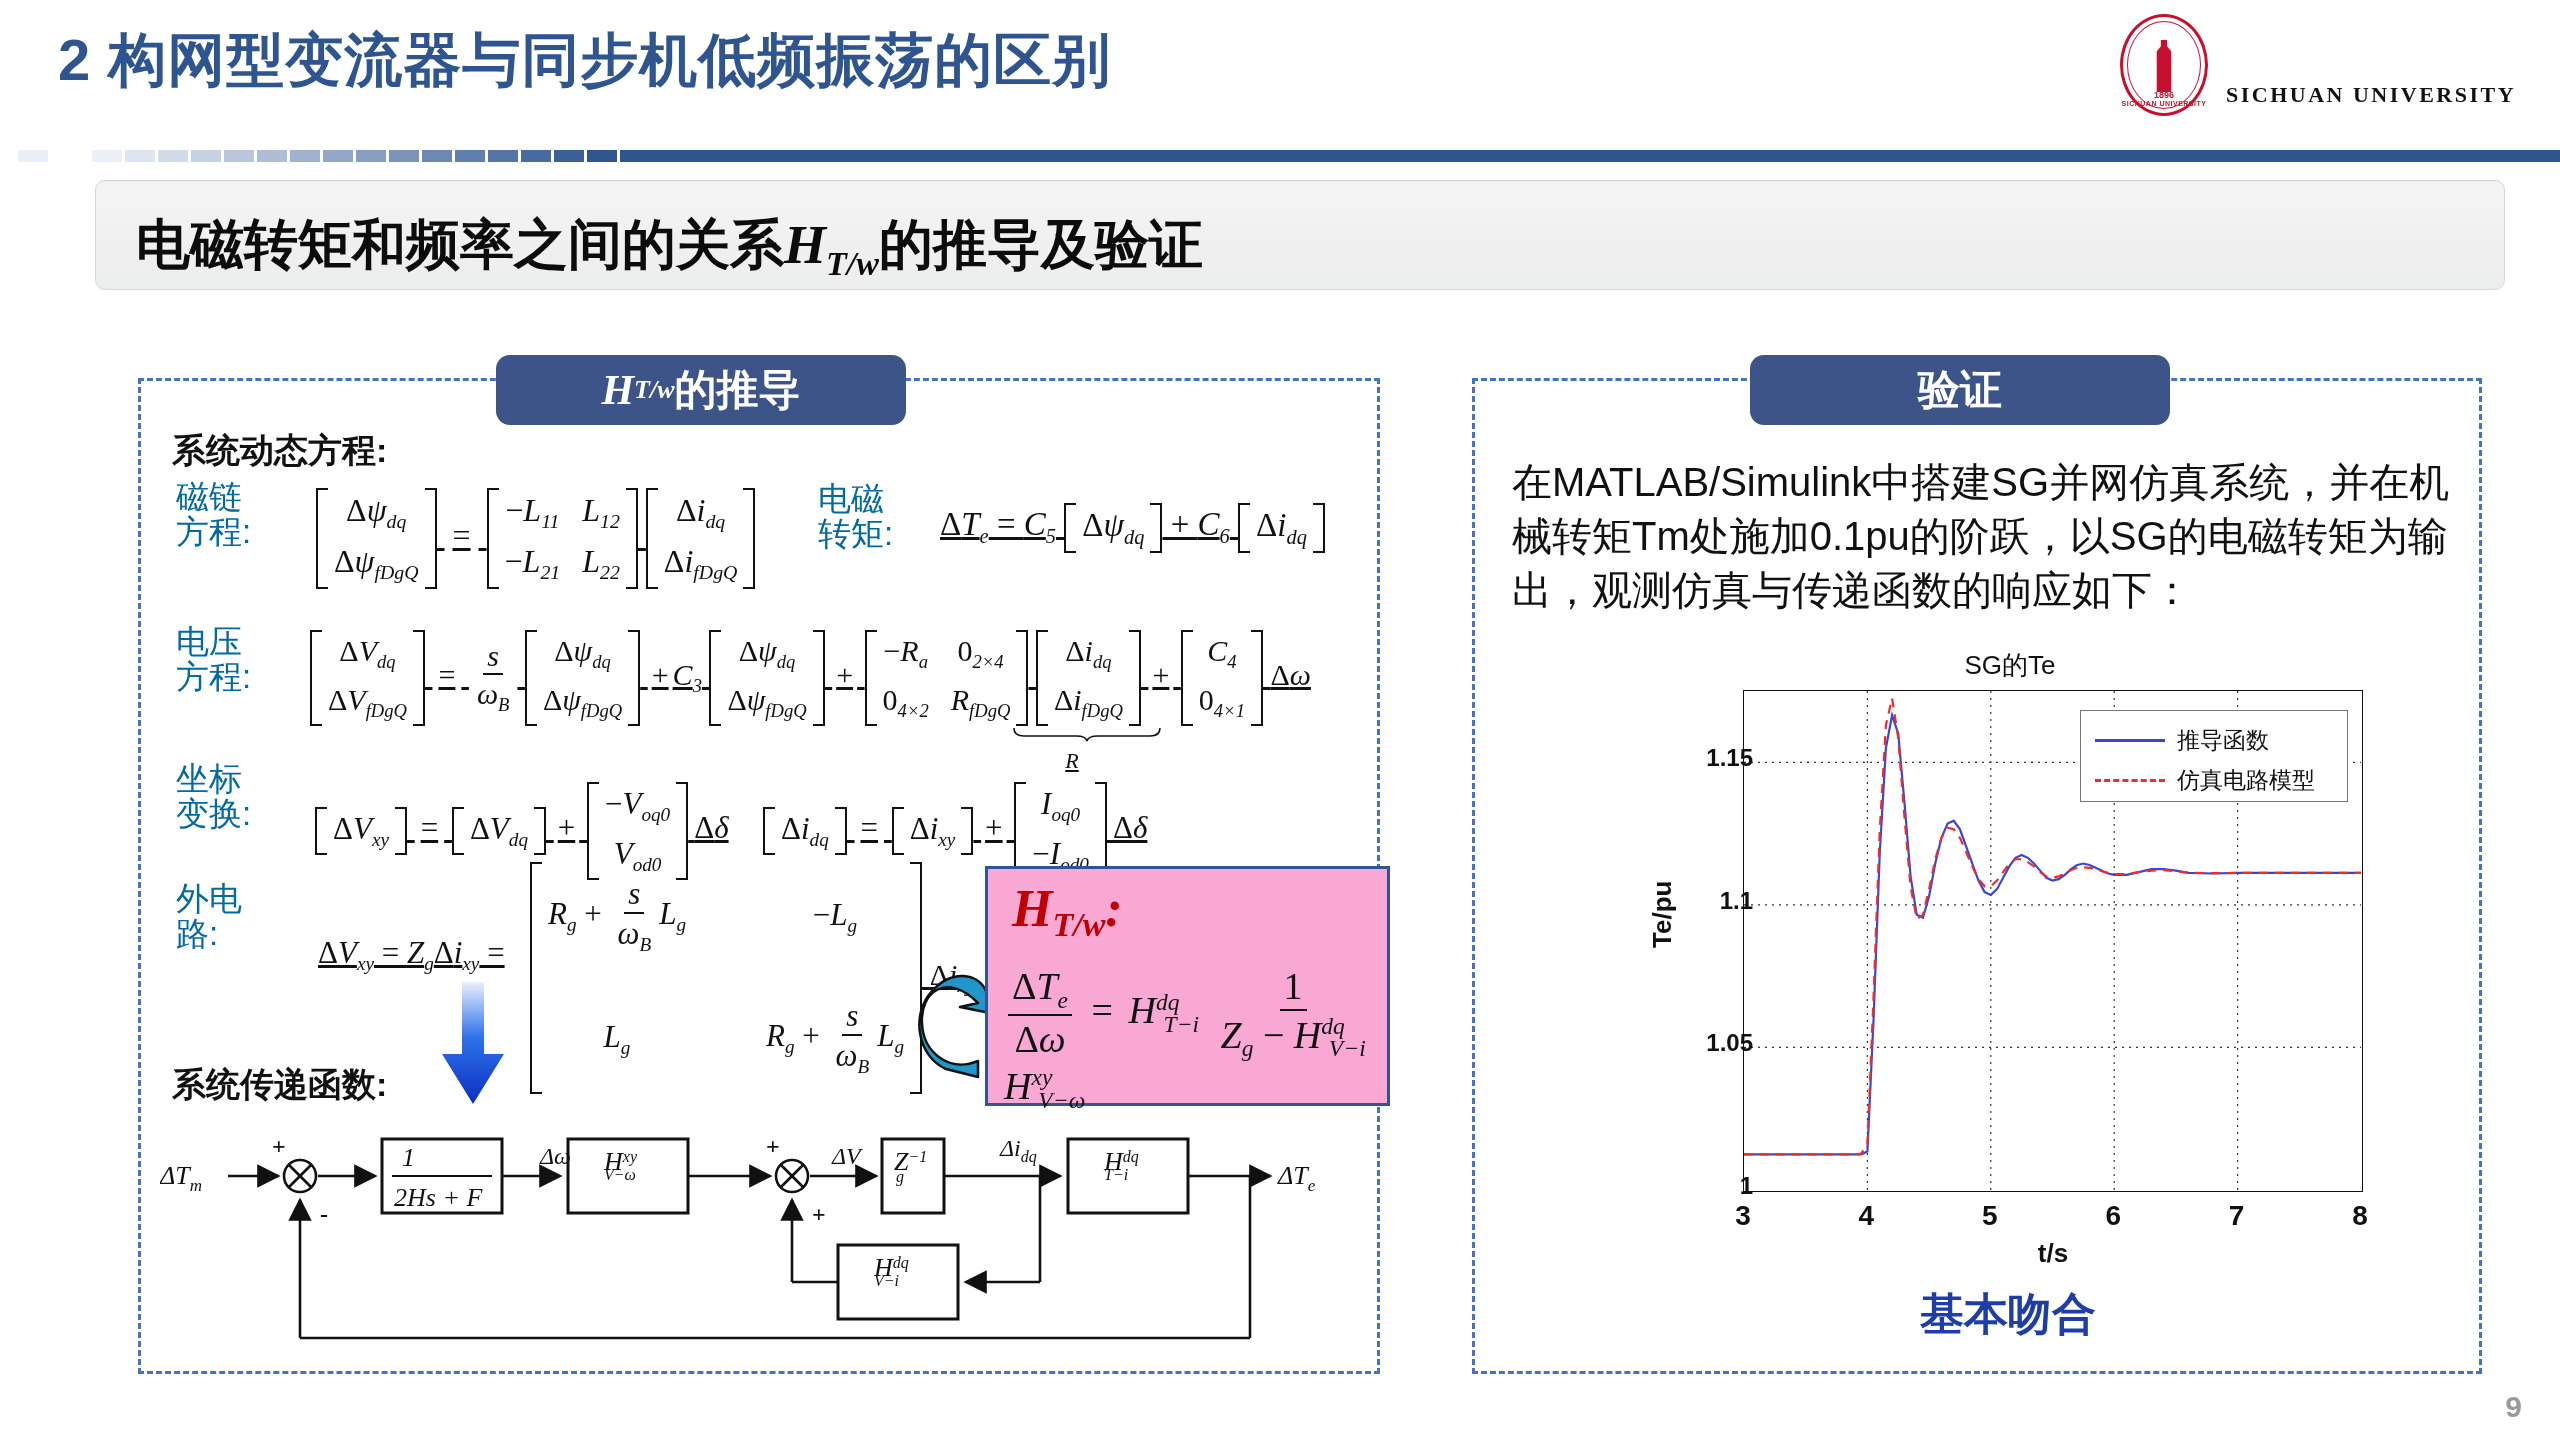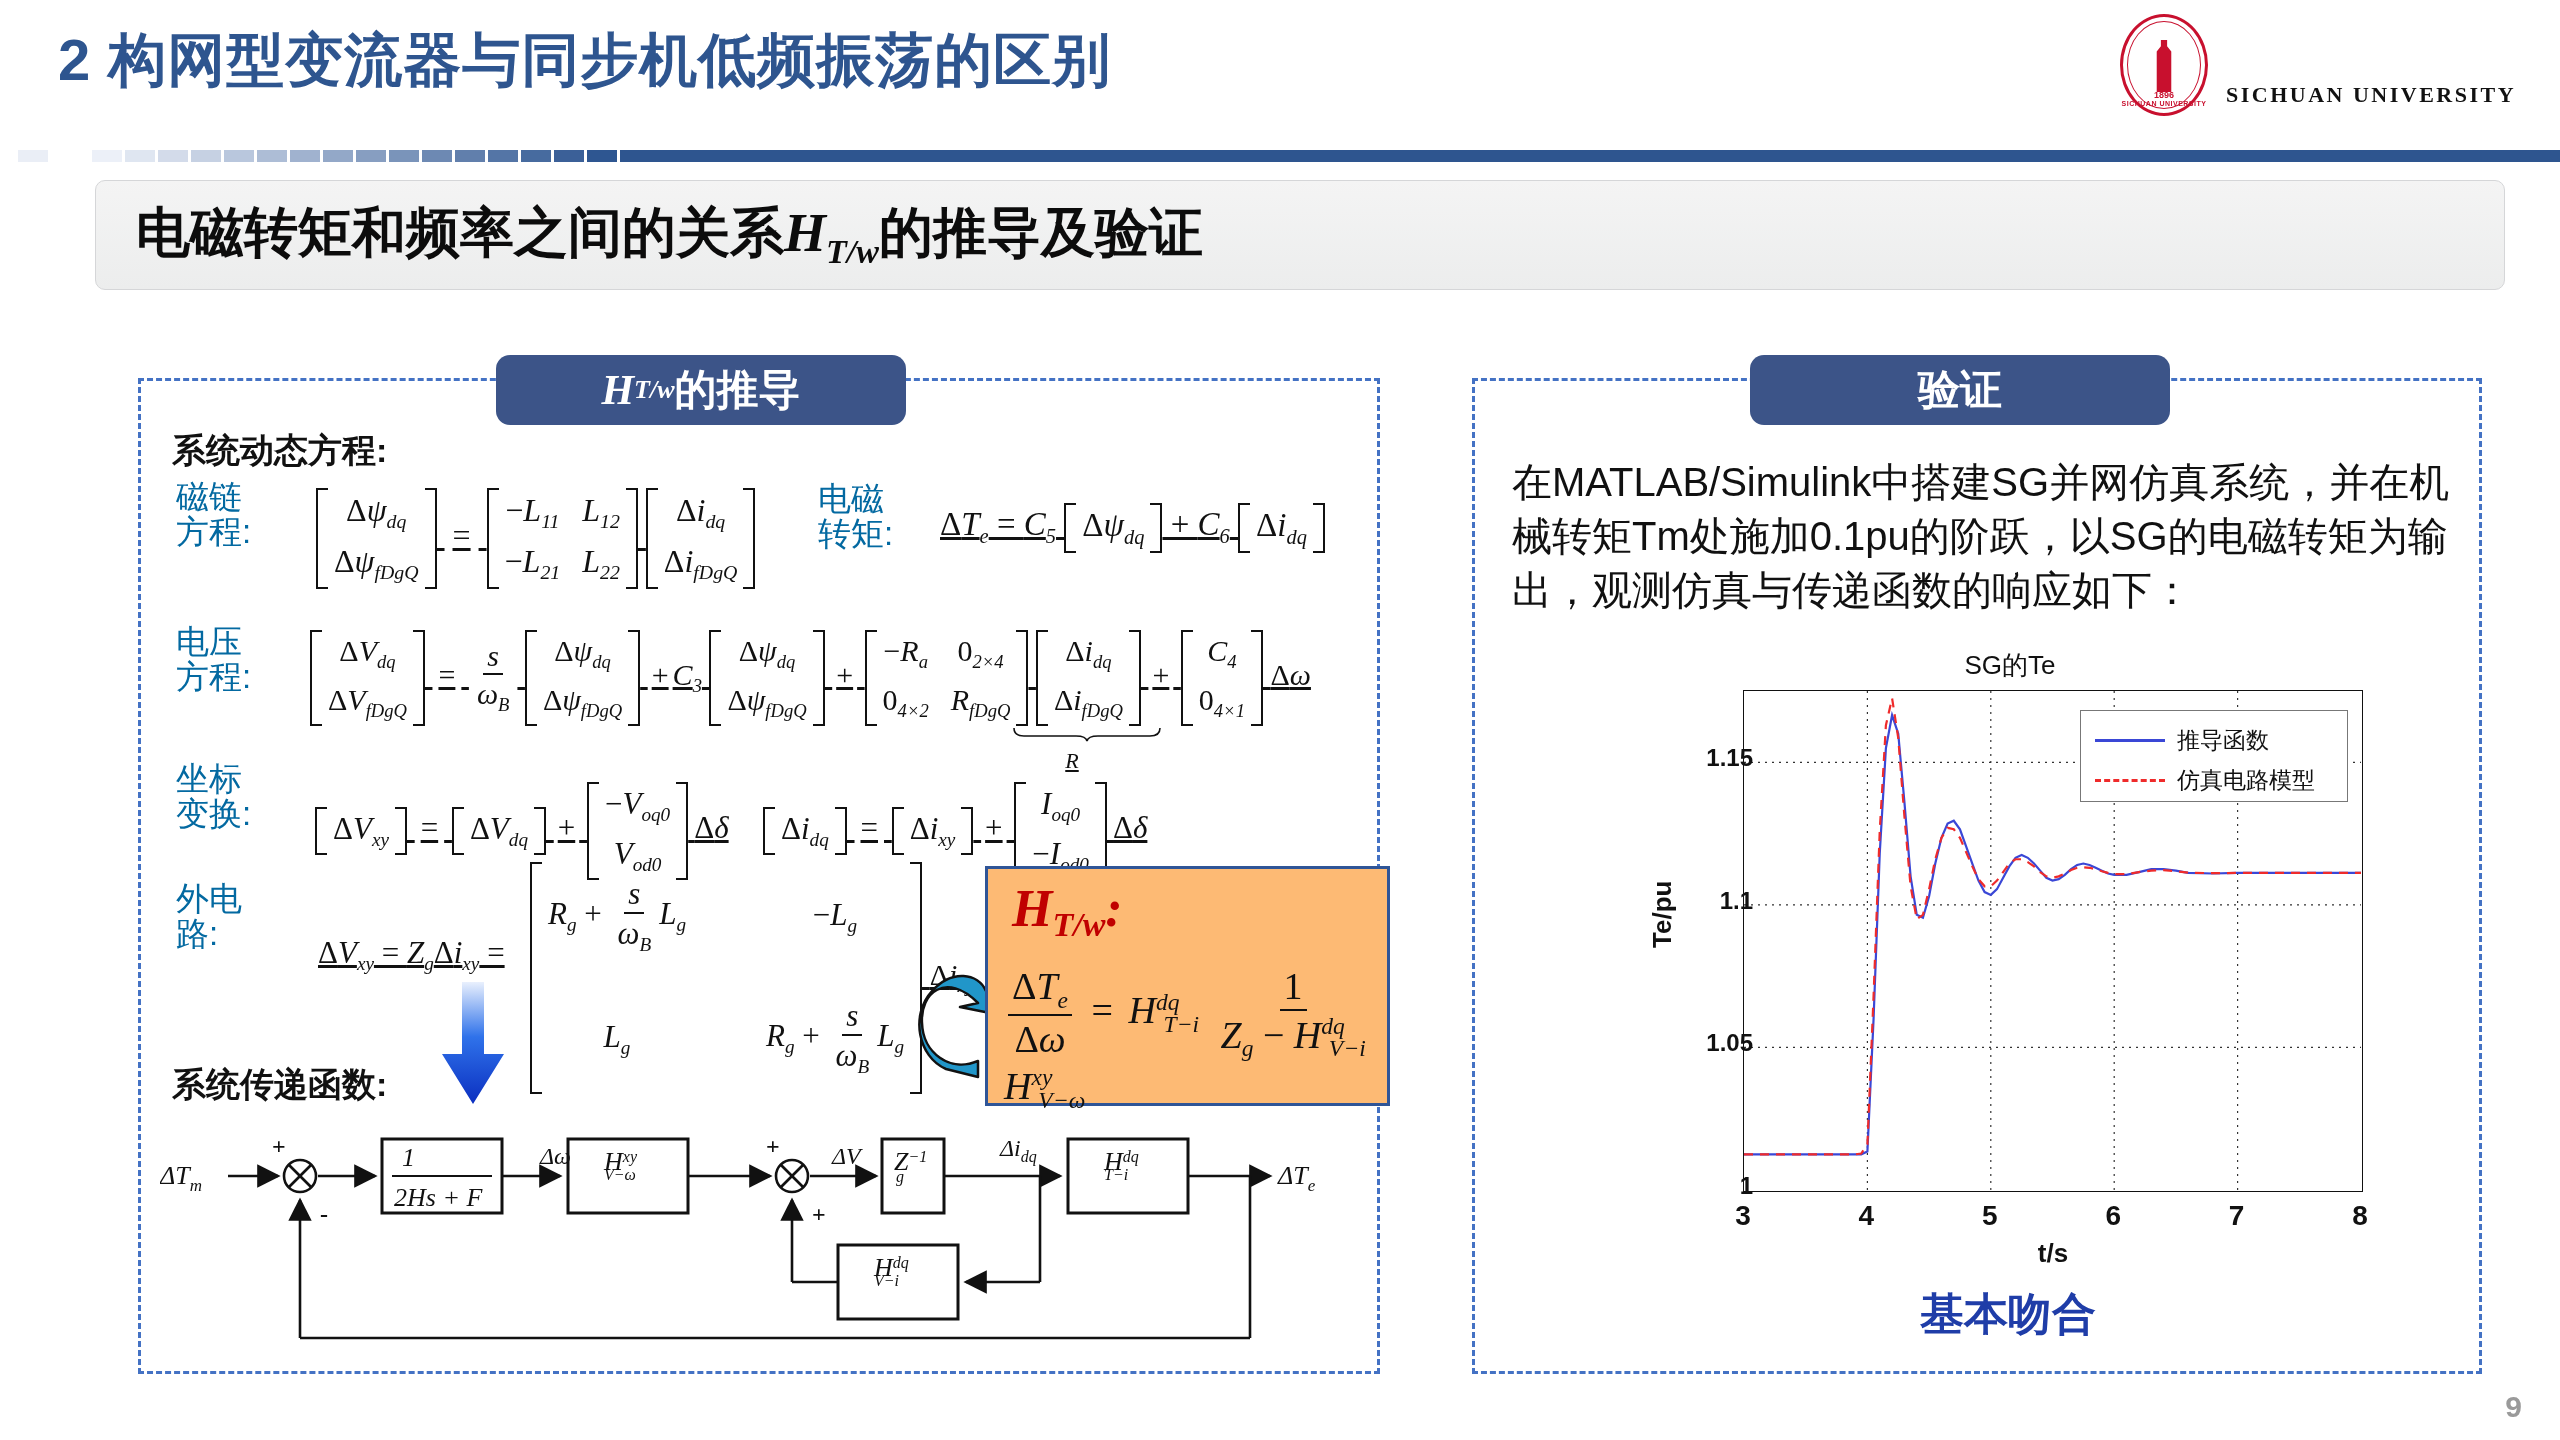--- a/index.html
+++ b/index.html
@@ -60,21 +60,21 @@
     color:#111;letter-spacing:2.5px;white-space:nowrap;
   }
   
   .subtitle-bar{
     position:absolute;left:95px;top:180px;width:2410px;height:110px;
     background:linear-gradient(#f4f4f4,#eceded);
     border:1px solid #d5d6d8;border-radius:10px;
     box-sizing:border-box;
   }
   .subtitle-text{
-    position:absolute;left:40px;top:16px;
+    position:absolute;left:40px;top:28px;
     font-size:54px;font-weight:bold;color:#0c0c0c;white-space:nowrap;
   }
   .subtitle-text .sub{font-size:34px;vertical-align:-12px;}
   .ital{font-family:"Liberation Serif",serif;font-style:italic;}
   
   .panel{
     position:absolute;
     border:3px dashed #4472c4;
     box-sizing:border-box;
     background:#fff;
@@ -119,21 +119,21 @@
   .cells{display:inline-grid;align-items:center;justify-items:center;padding:4px 6px;row-gap:10px;column-gap:22px;}
   .frac{display:inline-flex;flex-direction:column;align-items:center;vertical-align:middle;margin:0 4px;}
   .frac .num{padding:0 4px;border-bottom:2px solid #111;line-height:1.15;}
   .frac .den{padding:2px 4px;line-height:1.15;}
   .ubrace{
     position:absolute;font-size:22px;color:#111;text-align:center;
   }
   
   #h-box{
     position:absolute;left:985px;top:866px;width:405px;height:240px;
-    background:#fdba74;border:3px solid #2f5597;box-sizing:border-box;
+    background:#f9a8d4;border:3px solid #2f5597;box-sizing:border-box;
   }
   #h-box .tag{
     position:absolute;left:24px;top:10px;
     font-family:"Liberation Serif",serif;font-weight:bold;font-style:italic;
     color:#c00000;font-size:52px;
   }
   #h-box .formula{
     position:absolute;left:16px;top:96px;
     font-family:"Liberation Serif",serif;font-size:38px;color:#111;
   }

